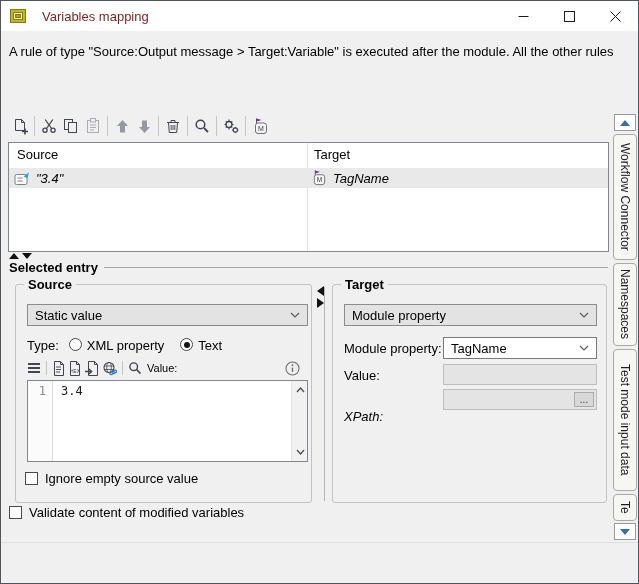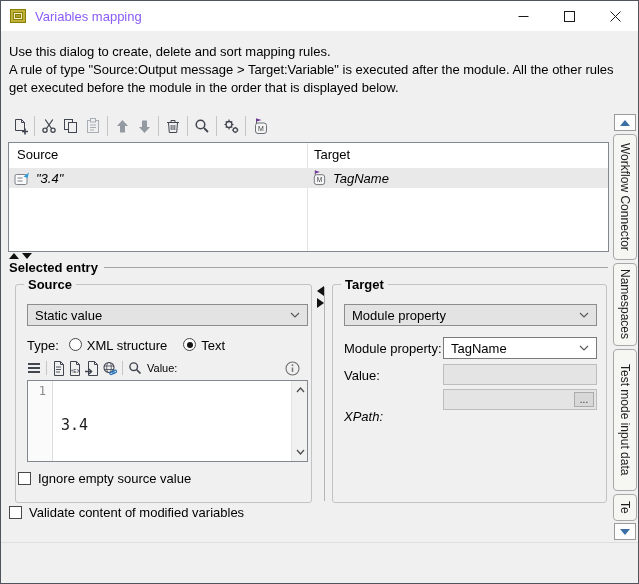--- a/index.html
+++ b/index.html
@@ -7,21 +7,21 @@
   body { font-family: "Liberation Sans", sans-serif; font-size: 13px; color: #000; }
 
   .window {
     position: relative; width: 639px; height: 584px;
     background: #f0f0f0; border: 1px solid #50555c; overflow: hidden;
   }
 
   
   .titlebar { position: absolute; top: 0; left: 0; right: 0; height: 30px; background: #fff; display: flex; align-items: center; }
   .app-icon { margin-left: 9px; width: 16px; height: 16px; flex: 0 0 auto; }
-  .title { margin-left: 9px; font-size: 13px; color: #8b5cf6; }
+  .title { margin-left: 16px; font-size: 13px; color: #7f1d1d; }
   .winbtns { margin-left: auto; display: flex; height: 30px; }
   .winbtn { width: 46px; height: 30px; display: flex; align-items: center; justify-content: center; }
 
   
   .instructions { position: absolute; top: 42px; left: 8px; right: 8px; line-height: 18px; }
 
   
   .toolbar { position: absolute; top: 112px; left: 8px; height: 26px; display: flex; align-items: center; }
   .tbtn { width: 22px; height: 22px; display: flex; align-items: center; justify-content: center; }
   .tsep { width: 1px; height: 20px; background: #c6c6c6; margin: 0 3px; }
@@ -71,28 +71,28 @@
   .radio { width: 13px; height: 13px; border: 1px solid #494949; border-radius: 50%; background: #fff; display: inline-flex; align-items: center; justify-content: center; }
   .radio.sel::after { content: ""; width: 6px; height: 6px; border-radius: 50%; background: #141414; }
 
   .ed-toolbar { position: absolute; left: 11px; top: 74px; right: 11px; height: 18px; display: flex; align-items: center; gap: 3px; }
   .ed-sep { width: 1px; height: 14px; background: #c6c6c6; margin: 0 2px; }
   .value-label { font-size: 11px; margin-left: 2px; }
   .info-spacer { margin-left: auto; }
 
   .editor { position: absolute; left: 11px; top: 95px; width: 281px; height: 82px; background: #fff; border: 1px solid #828790; }
   .gutter { position: absolute; left: 0; top: 0; bottom: 0; width: 25px; background: #fbfbfb; border-right: 1px solid #dcdcdc; color: #8a8a8a; font-family: "DejaVu Sans Mono", monospace; font-size: 12px; text-align: right; padding: 3px 6px 0 0; }
-  .code { position: absolute; left: 26px; top: 0; right: 17px; bottom: 0; font-family: "DejaVu Sans Mono", monospace; font-size: 15px; color: #1c1c1c; padding: 3px 0 0 7px; white-space: pre; margin-top: 32px; }
+  .code { position: absolute; left: 26px; top: 0; right: 17px; bottom: 0; font-family: "DejaVu Sans Mono", monospace; font-size: 12px; color: #1c1c1c; padding: 3px 0 0 7px; white-space: pre; }
   .vscroll { position: absolute; right: 0; top: 0; bottom: 0; width: 16px; background: #f1f1f1; border-left: 1px solid #e3e3e3; }
   .vscroll .sb { position: absolute; left: 0; width: 16px; height: 16px; display: flex; align-items: center; justify-content: center; }
   .vscroll .sb.up { top: 1px; } .vscroll .sb.down { bottom: 1px; }
 
   .check-row { position: absolute; display: flex; align-items: center; gap: 7px; }
   .checkbox { width: 13px; height: 13px; border: 1px solid #494949; background: #fff; flex: 0 0 auto; }
-  .ignore-row { left: 2px; top: 186px; }
+  .ignore-row { left: 9px; top: 186px; }
   .validate-row { left: 8px; top: 504px; }
 
   
   .splitter-line { position: absolute; left: 323px; top: 286px; width: 1px; height: 214px; background: #b5b5b5; }
   .pane-splitter { position: absolute; left: 316px; top: 285px; display: flex; flex-direction: column; gap: 2px; }
   .tri-left  { width: 0; height: 0; border-top: 5px solid transparent; border-bottom: 5px solid transparent; border-right: 7px solid #111; }
   .tri-right { width: 0; height: 0; border-top: 5px solid transparent; border-bottom: 5px solid transparent; border-left: 7px solid #111; }
 
   
   .t-label { position: absolute; left: 11px; }
@@ -145,23 +145,21 @@
       </div>
       <div class="winbtn">
         <svg width="11" height="11" viewBox="0 0 11 11">
             <path d="M0.5 0.5 L10.5 10.5 M10.5 0.5 L0.5 10.5" stroke="#1a1a1a" stroke-width="1"></path>
           </svg>
       </div>
     </div>
   </div>
 
   <div class="instructions">
-    <div>Use this dialog to create, delete and sort mapping rules.</div>
     <div>A rule of type "Source:Output message &gt; Target:Variable" is executed after the module. All the other rules</div>
-    <div>get executed before the module in the order that is displayed below.</div>
   </div>
 
   <div class="toolbar">
     <div class="tbtn">
       <svg class="ic" width="17" height="17" viewBox="0 0 17 17">
           <path d="M3.5 1.5 h6 l3 3 v8 h-9 z" fill="none" stroke="currentColor"></path>
           <path d="M9.5 1.5 v3 h3" fill="none" stroke="currentColor"></path>
           <path d="M10 13.5 h6 M13 10.5 v6" stroke="currentColor" stroke-width="1.6"></path>
         </svg>
     </div>
@@ -276,21 +274,21 @@
     <div class="combo combo-gray src-kind">
       <span>Static value</span>
       <svg class="chev" width="10" height="6" viewBox="0 0 10 6">
           <polyline points="1,1 5,5 9,1" fill="none" stroke="#5a5a5a" stroke-width="1.2"></polyline>
         </svg>
     </div>
 
     <div class="type-row">
       <span>Type:</span>
       <span class="radio" style="margin-left:10px;"></span>
-      <span style="margin-left:5px;">XML structure</span>
+      <span style="margin-left:5px;">XML property</span>
       <span class="radio sel" style="margin-left:16px;"></span>
       <span style="margin-left:5px;">Text</span>
     </div>
 
     <div class="ed-toolbar">
       <svg class="ic" width="14" height="12" viewBox="0 0 14 12">
           <path d="M1 2h12M1 6h12M1 10h12" stroke="currentColor" stroke-width="2"></path>
         </svg>
       <div class="ed-sep"></div>
       <svg class="ic" width="13" height="15" viewBox="0 0 13 15">

